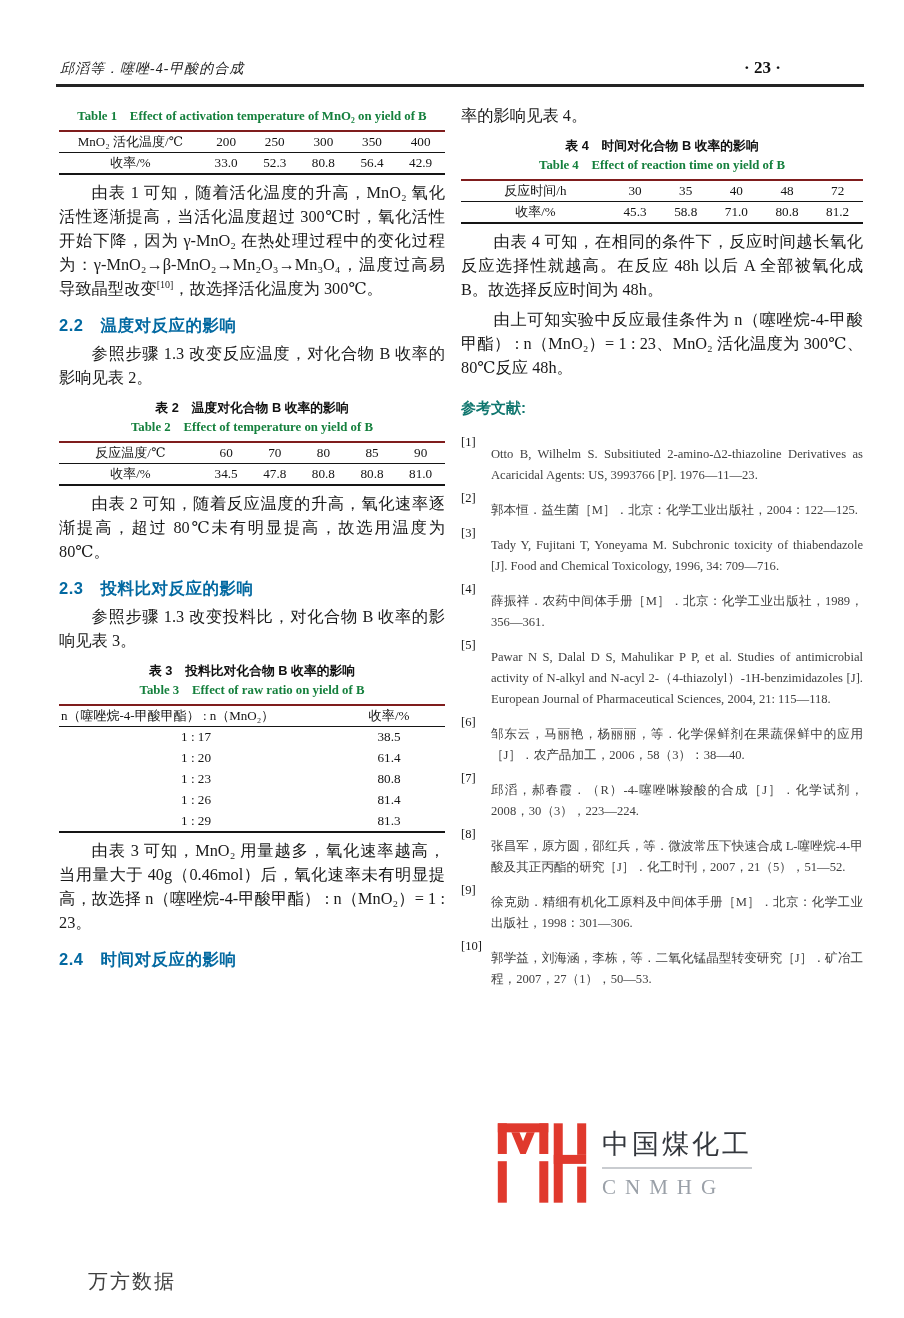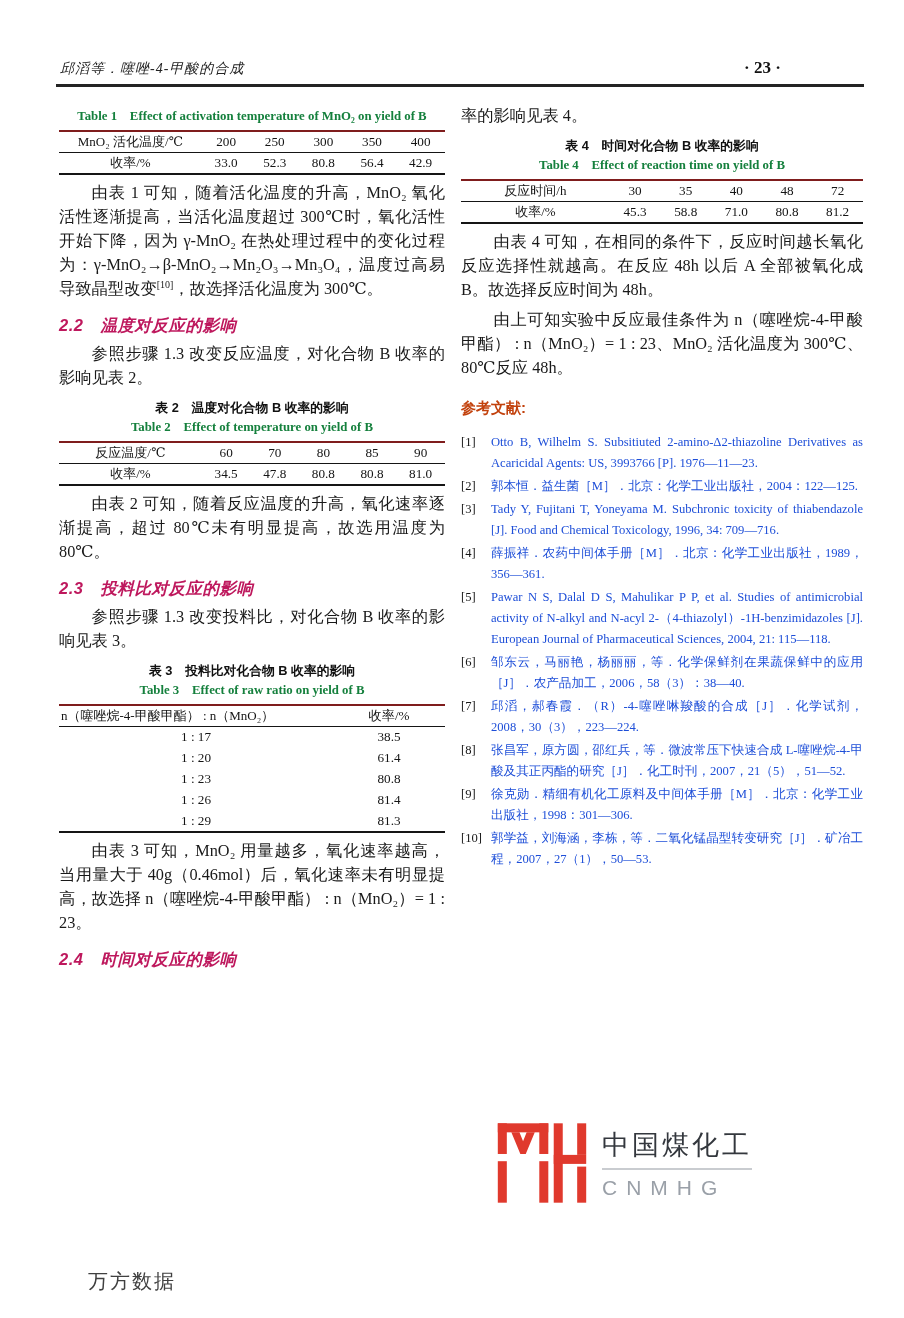--- a/index.html
+++ b/index.html
@@ -26,23 +26,22 @@
   .col-right { left:461px; width:402px; }
   
   .para {
     font-size:16.3px; line-height:24px; text-align:justify;
     text-indent:2em; margin-top:6px; color:#191919;
   }
   .para.noindent { text-indent:0; }
   .supref { font-size:10px; vertical-align:super; line-height:0; }
   .sec-h {
     margin-top:14px; font-size:16.5px; font-weight:bold; line-height:21px;
-    font-family:"Liberation Sans","DejaVu Sans",sans-serif; color:#be185d;
+    font-family:"Liberation Sans","DejaVu Sans",sans-serif; color:#0369a1;
     letter-spacing:0.5px;
-    font-style:italic;
   }
   
   .cap-cn {
     margin-top:10px; text-align:center; font-size:12.8px; font-weight:bold;
     line-height:15px; font-family:"Liberation Sans","DejaVu Sans",sans-serif; color:#111;
   }
   .cap-en {
     margin-top:5px; text-align:center; font-size:12.8px; font-weight:bold;
     line-height:14px; color:#15803d;
   }
@@ -53,34 +52,34 @@
   table.dtable td {
     text-align:center; font-size:13.2px; height:21px; padding:1px 2px; color:#141414;
   }
   table.dtable tr.rule td { border-bottom:1.2px solid #151515; }
   table.t6 td.lbl { width:37%; font-size:13px; }
   table.t2col td.ratio-h { width:71%; text-align:left; padding-left:2px; font-size:13px; }
   table.t2col td.ratio { width:71%; }
   
   .refs-h {
     margin-top:18px; font-size:15px; font-weight:bold; line-height:20px;
-    font-family:"Liberation Sans","DejaVu Sans",sans-serif; color:#c2410c;
+    font-family:"Liberation Sans","DejaVu Sans",sans-serif; color:#0f766e;
   }
   .ref-list { margin-top:14px; }
   .ref-item { display:flex; margin-bottom:2px; }
   .ref-id {
     flex:0 0 30px; font-size:12.6px; line-height:21px; color:#161616;
   }
   .ref-text {
-    flex:1; font-size:12.6px; line-height:21px; text-align:justify; color:#1d4ed8;
+    flex:1; font-size:12.6px; line-height:21px; text-align:justify; color:#404040;margin-top:12px;
   }
   
   .logo { position:absolute; left:496px; top:1120px; display:flex; align-items:center; }
   .logo-mark { flex:0 0 auto; }
-  .logo-text { margin-left:14px; font-family:Liberation Sans, sans-serif; }
+  .logo-text { margin-left:14px; font-family:Liberation Serif, serif; }
   .logo-cn { font-size:27px; letter-spacing:3px; color:#33373d; font-weight:500; }
   .logo-divider { height:2px; background:#c9ccd0; margin:5px 0 6px; }
   .logo-en { font-size:21px; letter-spacing:9px; color:#9aa0a8; }
   
   .watermark {
     position:absolute; left:88px; top:1268px; font-size:20px; letter-spacing:2px;
     color:#404040; font-family:"Liberation Sans","DejaVu Sans",sans-serif;
   }
 </style>
 </head>

